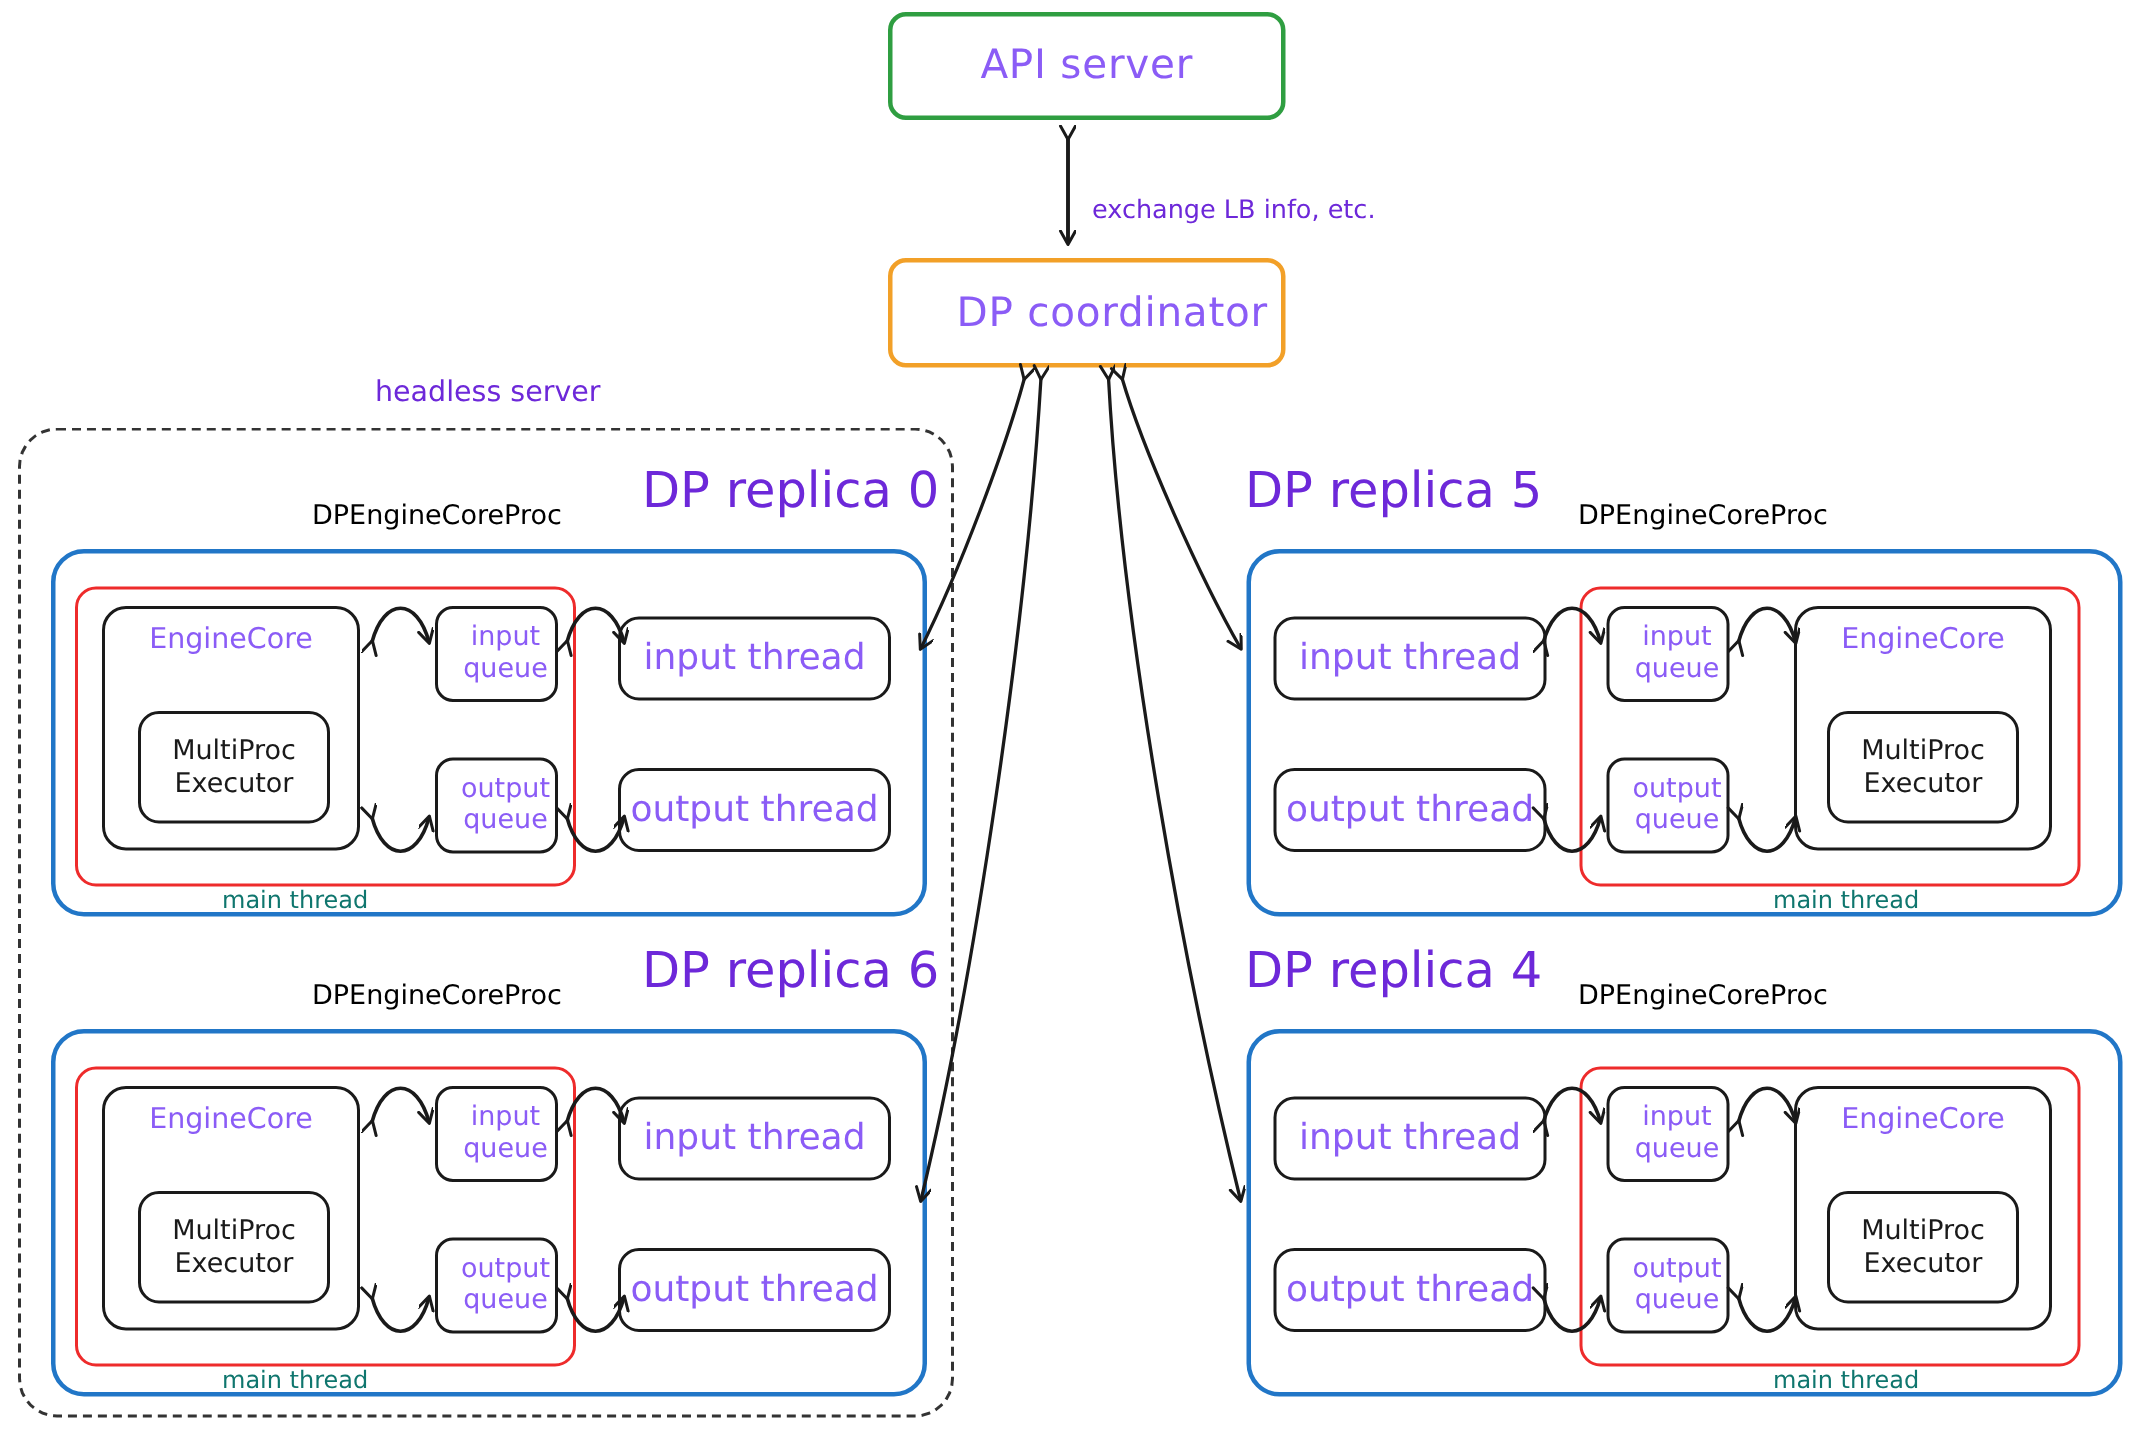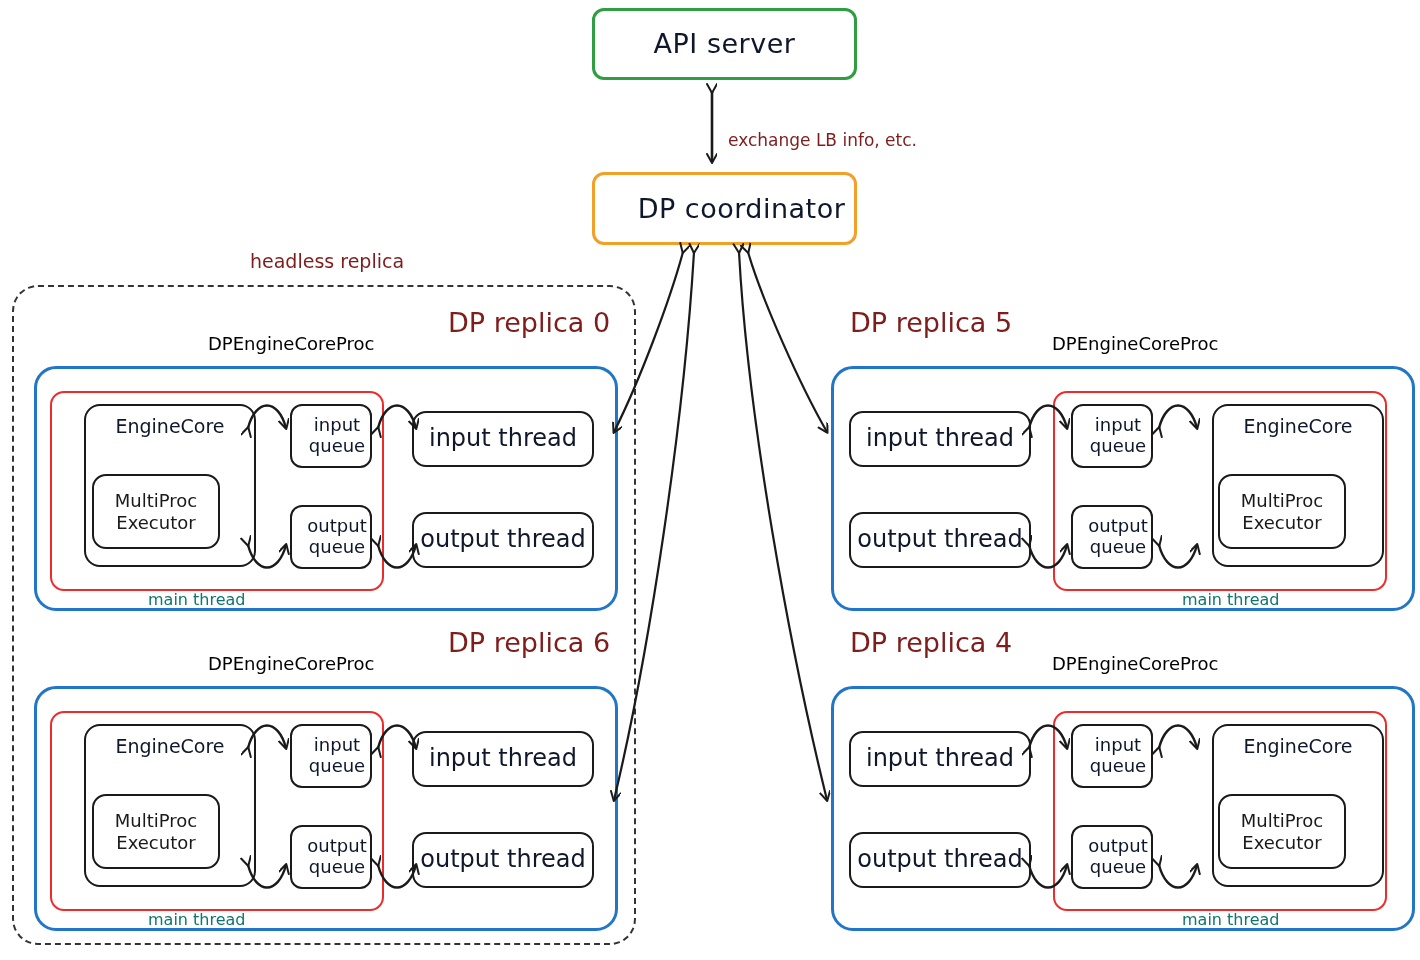--- a/index.html
+++ b/index.html
@@ -20,21 +20,21 @@
   .box {
     position: absolute;
     box-sizing: border-box;
     display: flex;
     align-items: center;
     justify-content: center;
     text-align: center;
     background: transparent;
     border-radius: 14px;
     border: 2.5px solid #1a1a1a;
-    color: #0f172a;
+    color: #8b5cf6;
     line-height: 1.15;
   }
   .top-box {
     border-radius: 12px;
     border-width: 3px;
     font-size: 27px;
     letter-spacing: .5px;
   }
   .api-box   { border-color: #2f9e41; }
   .coord-box { border-color: #f2a028; }
@@ -53,31 +53,31 @@
     position: absolute;
     box-sizing: border-box;
     border: 2.5px dashed #333333;
     border-radius: 26px;
     background: transparent;
   }
 
   .lbl {
     position: absolute;
     white-space: nowrap;
-    color: #7f1d1d;
+    color: #6d28d9;
   }
   .lbl-headless  { font-size: 19px; }
-  .lbl-replica   { font-size: 27px; margin-left: 20px; }
+  .lbl-replica   { font-size: 33px; }
   .lbl-proc      { font-size: 18px; color: #000000; }
   .lbl-mainthread{ font-size: 16px; color: #0f766e; }
   .lbl-edge      { font-size: 17px; }
 
   .unit-box  { font-size: 24px; }
   .queue-box { font-size: 18px; border-radius: 12px; padding-left: 12px; }
-  .engine-box{ border-radius: 16px; align-items: flex-start; margin-left: 16px; }
+  .engine-box{ border-radius: 16px; align-items: flex-start; }
   .engine-title {
     position: absolute;
     top: 10px; left: 0; right: 0;
     text-align: center;
     font-size: 19px;
   }
   .mpe-box {
     position: absolute;
     box-sizing: border-box;
     border: 2.5px solid #1a1a1a;
@@ -112,21 +112,21 @@
 
   <div class="box top-box coord-box" style="left:592px; top:172px; width:265px; height:73px;padding-left:34px;">
     <span>DP coordinator</span>
   </div>
 
   <div class="lbl lbl-edge" style="left:728px; top:130px;">
     <span>exchange LB info, etc.</span>
   </div>
 
   <div class="lbl lbl-headless" style="left:250px; top:250px;">
-    <span>headless replica</span>
+    <span>headless server</span>
   </div>
   <div class="headless-box" style="left:12px; top:285px; width:624px; height:660px;"></div>
 
   <div class="lbl lbl-replica" style="left:428px; top:307px;">
     <span>DP replica 0</span>
   </div>
   <div class="lbl lbl-proc" style="left:208px; top:333px;">
     <span>DPEngineCoreProc</span>
   </div>
   <div class="proc-box" style="position:absolute; left:34px; top:366px; width:578px; height:239px;"></div>

